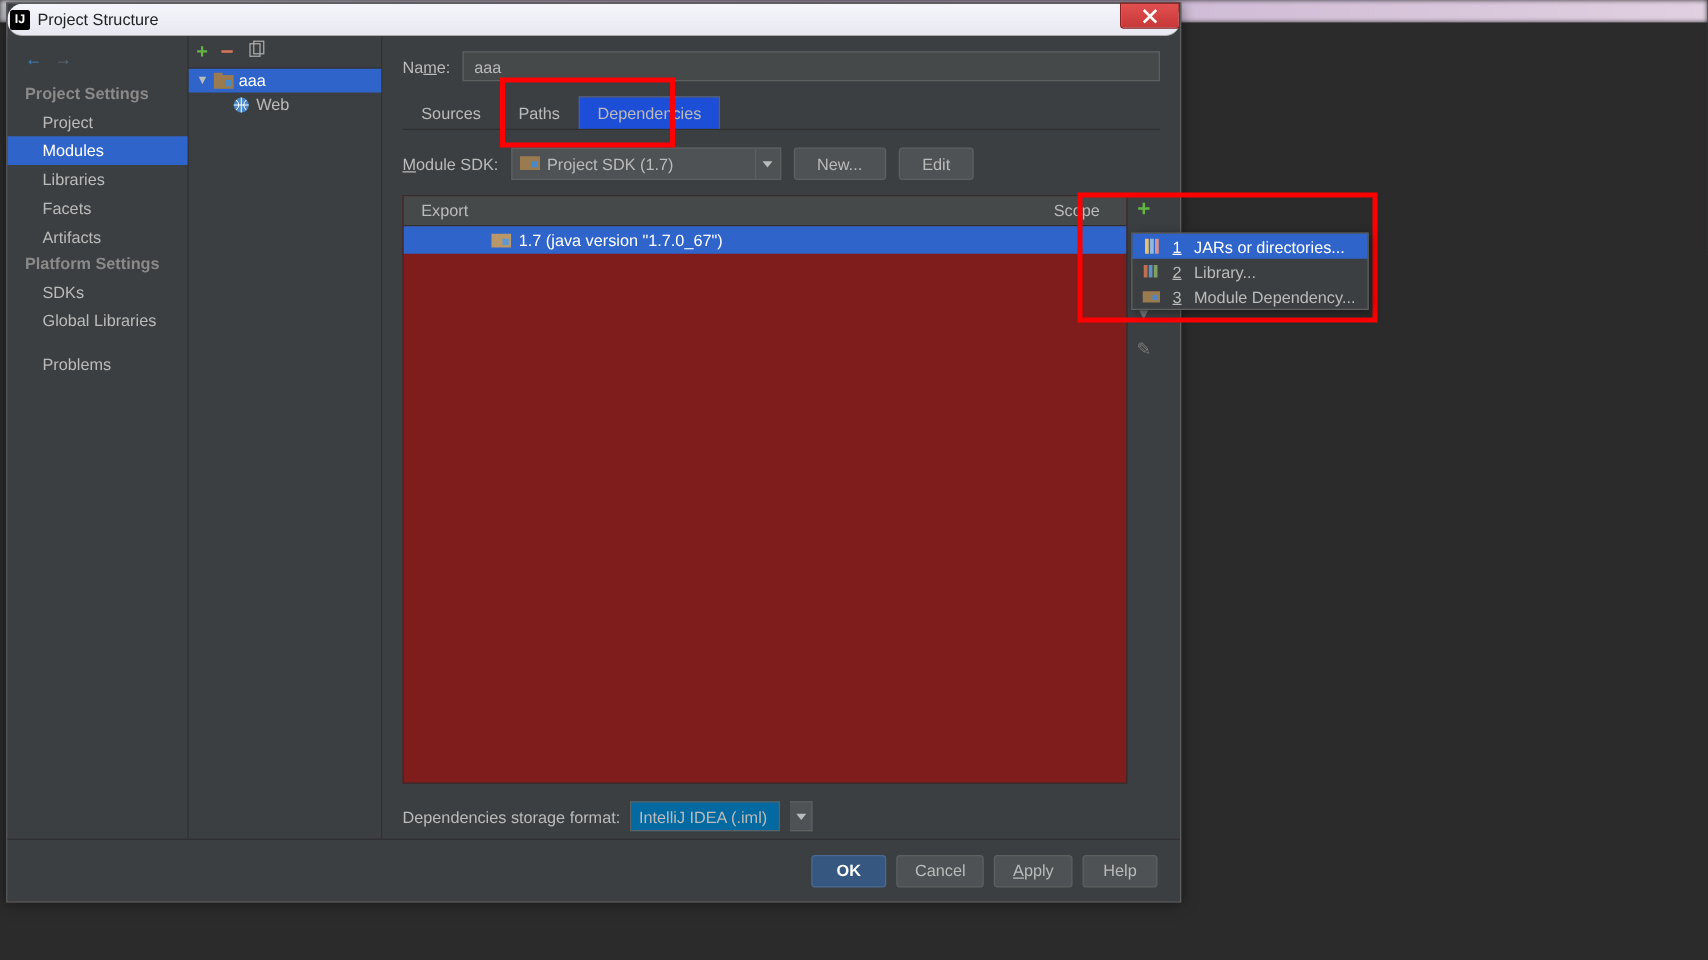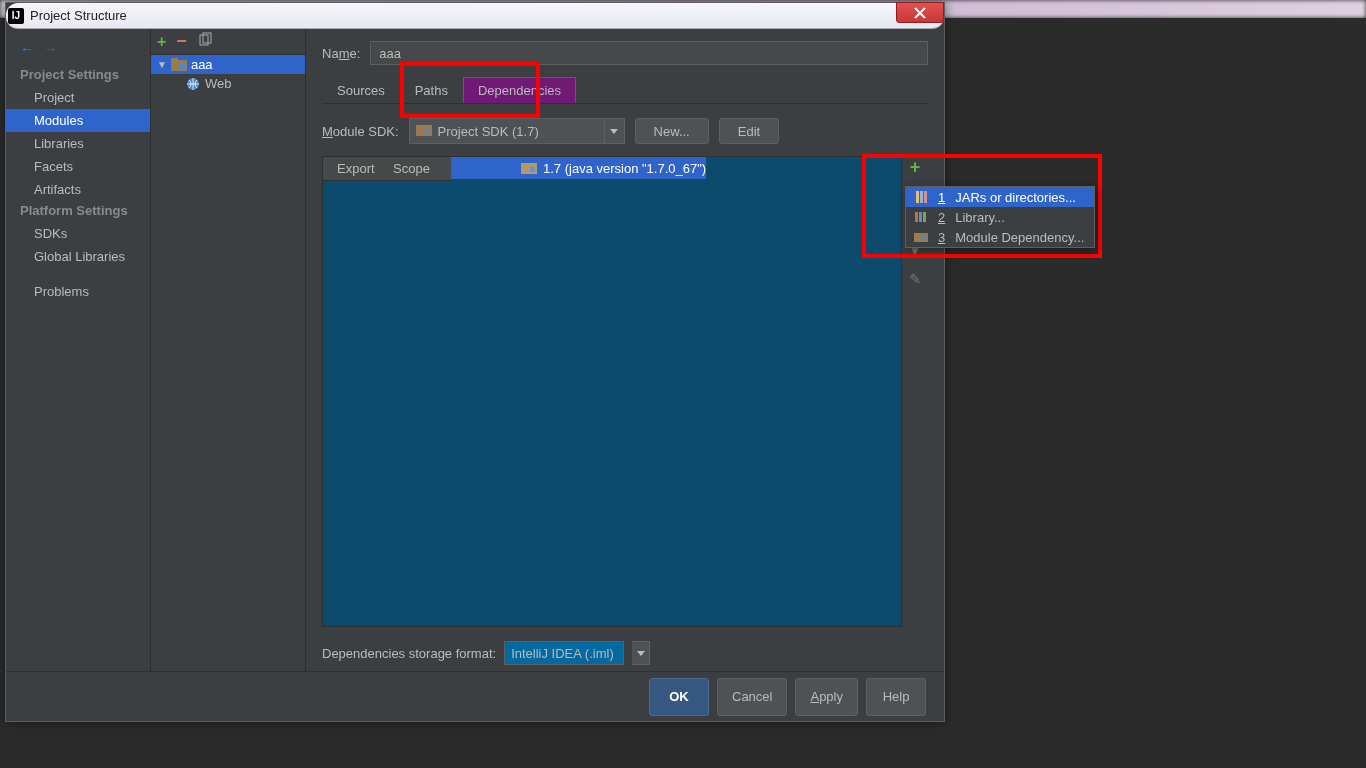--- a/index.html
+++ b/index.html
@@ -37,29 +37,29 @@
 .folder-icon { width: 16px; height: 14px; margin-right: 4px; display: inline-flex; }
 
 .main-panel { flex: 1; background: #3c3f41; padding: 12px 16px 0 16px; display: flex; flex-direction: column; position: relative; }
 .name-row { display: flex; align-items: center; margin-bottom: 12px; }
 .name-label { color: #bbb; margin-right: 10px; }
 .name-label u { text-decoration: underline; }
 .name-input { flex: 1; height: 24px; background: #45494a; border: 1px solid #5e6060; color: #bbb; padding: 0 8px; }
 
 .tabs { display: flex; border-bottom: 1px solid #2d2f30; margin-bottom: 14px; position: relative; }
 .tab { padding: 5px 14px; color: #bbb; cursor: pointer; border: 1px solid transparent; border-bottom: none; }
-.tab.active { background: #701a75; border-color: #5e6060; }
+.tab.active { background: #1d4ed8; border-color: #5e6060; }
 
 .sdk-row { display: flex; align-items: center; margin-bottom: 12px; gap: 10px; }
 .sdk-label { color: #bbb; }
 .sdk-select { width: 216px; height: 26px; background: #4e5254; border: 1px solid #5e6060; display: flex; align-items: center; padding: 0 6px; color: #bbb; cursor: pointer; position: relative; }
 .sdk-select .dd { position: absolute; right: 0; top: 0; width: 20px; height: 100%; border-left: 1px solid #5e6060; display: flex; align-items: center; justify-content: center; }
 .btn { height: 26px; padding: 0 18px; background: #4e5254; border: 1px solid #5e6060; color: #bbb; cursor: pointer; border-radius: 3px; }
 
-.deps-table { flex: 1; border: 1px solid #2d2f30; background: #0c4a6e; display: flex; flex-direction: row; min-height: 0; }
+.deps-table { flex: 1; border: 1px solid #2d2f30; background: #7f1d1d; display: flex; flex-direction: column; min-height: 0; }
 .deps-toolbar-side { position: absolute; right: -2px; top: 164px; width: 24px; display: flex; flex-direction: column; gap: 6px; }
 .side-btn { width: 22px; height: 22px; display: flex; align-items: center; justify-content: center; cursor: pointer; }
 .side-plus { color: #62b543; font-size: 18px; font-weight: bold; }
 .side-minus { color: #777; font-size: 18px; }
 .side-arrow { color: #777; font-size: 12px; }
 .side-edit { color: #777; font-size: 14px; }
 
 .deps-header { height: 24px; background: #45494a; display: flex; align-items: center; border-bottom: 1px solid #2d2f30; }
 .col-export { width: 70px; padding-left: 14px; color: #bbb; }
 .col-name { flex: 1; }
@@ -68,21 +68,21 @@
 .deps-row { height: 22px; display: flex; align-items: center; padding-left: 70px; color: #bbb; cursor: pointer; }
 .deps-row.selected { background: #2f65ca; color: #fff; }
 .deps-row .row-icon { margin-right: 6px; display: inline-flex; width: 16px; }
 .module-source { color: #5394ec; }
 
 .storage-row { display: flex; align-items: center; margin: 14px 0 6px 0; gap: 8px; }
 .storage-select { width: 120px; height: 24px; background: #0369a1; border: 1px solid #5e6060; color: #bbb; padding: 0 6px; display: flex; align-items: center; position: relative; }
 .storage-dd { width: 18px; height: 24px; background: #4e5254; border: 1px solid #5e6060; border-left: none; display: flex; align-items: center; justify-content: center; cursor: pointer; }
 
 .dialog-footer { position: absolute; bottom: 0; left: 0; right: 0; height: 50px; border-top: 1px solid #2d2f30; display: flex; align-items: center; justify-content: flex-end; padding: 0 18px; gap: 8px; background: #3c3f41; }
-.footer-btn { height: 38px; min-width: 60px; padding: 0 14px; background: #4e5254; border: 1px solid #5e6060; color: #bbb; cursor: pointer; border-radius: 3px; }
+.footer-btn { height: 26px; min-width: 60px; padding: 0 14px; background: #4e5254; border: 1px solid #5e6060; color: #bbb; cursor: pointer; border-radius: 3px; }
 .footer-btn.primary { background: #365880; border-color: #4a6a90; color: #fff; font-weight: bold; }
 
 .red-box { position: absolute; border: 4px solid #ff0000; z-index: 5; pointer-events: none; }
 .red-box.tabs-box { left: 400px; top: 62px; width: 140px; height: 56px; }
 .red-box.add-box { left: 862px; top: 154px; width: 240px; height: 104px; }
 
 .popup-menu { position: absolute; left: 905px; top: 186px; width: 190px; background: #3c3f41; border: 1px solid #5e6060; z-index: 6; box-shadow: 2px 2px 8px rgba(0,0,0,0.4); }
 .popup-item { height: 20px; display: flex; align-items: center; padding: 0 8px; color: #bbb; cursor: pointer; gap: 8px; }
 .popup-item.selected { background: #2f65ca; color: #fff; }
 .popup-key { text-decoration: underline; margin-right: 2px; }

